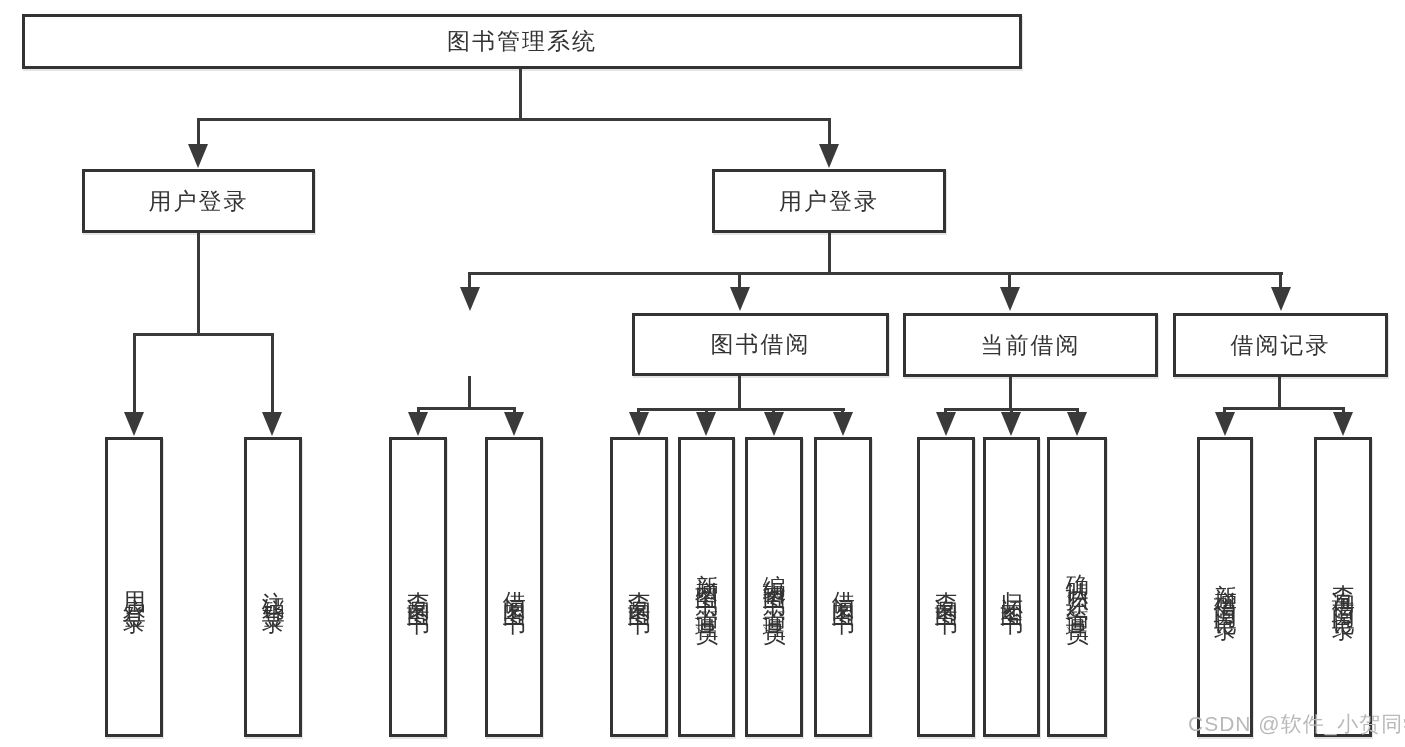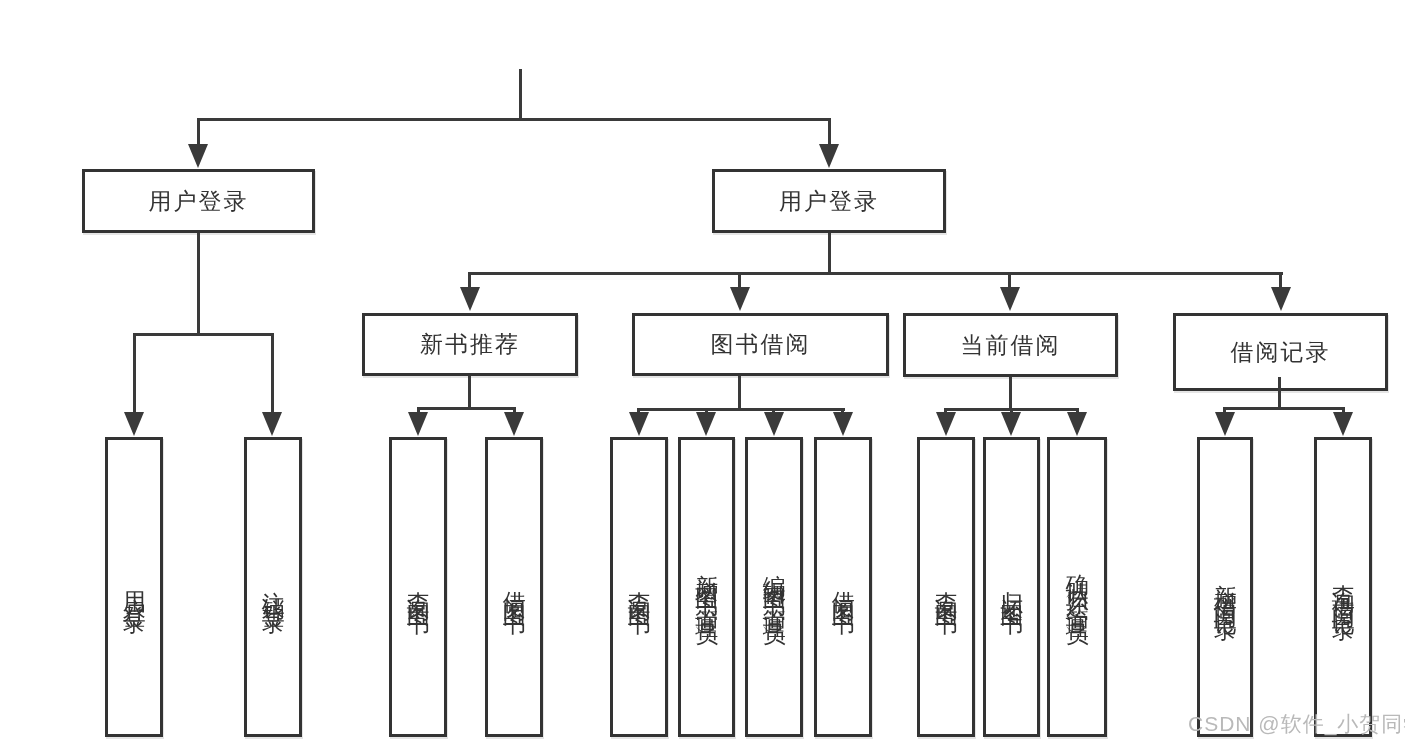--- a/index.html
+++ b/index.html
@@ -57,38 +57,38 @@
     letter-spacing: 1px;
     color: #b9b9b9;
     white-space: nowrap;
   }
 </style>
 </head>
 <body>
 
 <div class="canvas">
 
+  <div class="box" style="left:22px; top:14px; width:1000px; height:55px;">
+    <span class="hlabel">图书管理系统</span>
+  </div>
 
   <div class="box" style="left:82px; top:169px; width:233px; height:64px;">
     <span class="hlabel">用户登录</span>
   </div>
   <div class="box" style="left:712px; top:169px; width:234px; height:64px;">
     <span class="hlabel">用户登录</span>
   </div>
 
-  <div class="box" style="left:362px; top:313px; width:216px; height:63px;">
-    <span class="hlabel">新书推荐</span>
-  </div>
   <div class="box" style="left:632px; top:313px; width:257px; height:63px;">
     <span class="hlabel">图书借阅</span>
   </div>
-  <div class="box" style="left:903px; top:313px; width:215px; height:64px;">
+  <div class="box" style="left:903px; top:313px; width:255px; height:64px;">
     <span class="hlabel">当前借阅</span>
   </div>
-  <div class="box" style="left:1173px; top:313px; width:215px; height:78px;">
+  <div class="box" style="left:1173px; top:313px; width:215px; height:64px;">
     <span class="hlabel">借阅记录</span>
   </div>
 
   <div class="box" style="left:105px; top:437px; width:58px; height:300px;">
     <span class="vlabel">用户登录</span>
   </div>
   <div class="box" style="left:244px; top:437px; width:58px; height:300px;">
     <span class="vlabel">注销登录</span>
   </div>
 

